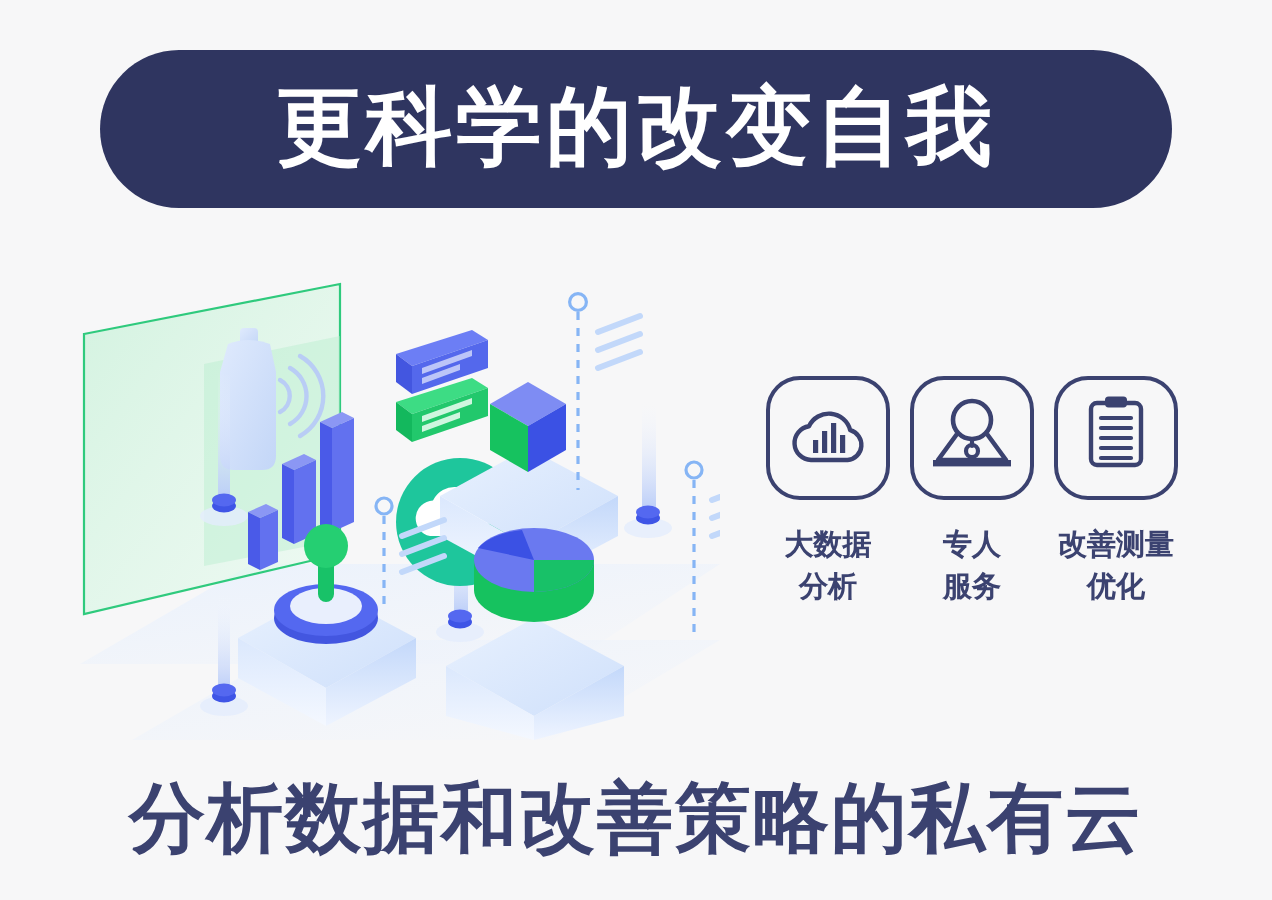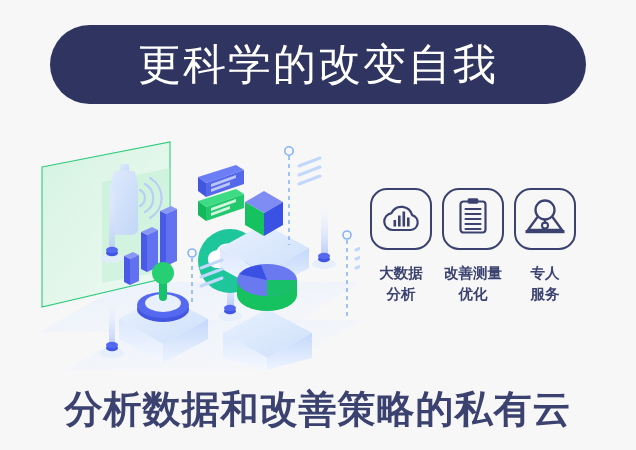--- a/index.html
+++ b/index.html
@@ -29,21 +29,21 @@
     height: 79px;
     background: #2f3560;
     border-radius: 40px;
     display: flex;
     align-items: center;
     justify-content: center;
   }
   .headline-text {
     color: #ffffff;
     font-size: 43px;
-    font-weight: normal;
+    font-weight: bold;
     letter-spacing: 2px;
     line-height: 1;
     white-space: nowrap;
     text-align: center;
   }
 
   
   .tagline {
     position: absolute;
     left: 0;
@@ -57,21 +57,21 @@
     white-space: nowrap;
   }
 
   
   .features {
     position: absolute;
     left: 352px;
     top: 188px;
     width: 242px;
     display: flex;
-    justify-content: center;
+    justify-content: flex-end;
   }
   .feature {
     width: 72px;
     display: flex;
     flex-direction: column;
     align-items: center;
   }
   .feature-badge {
     width: 62px;
     height: 62px;
@@ -301,20 +301,38 @@
               <rect x="17" y="15.5" width="2.6" height="11"></rect>
               <rect x="21.5" y="11.5" width="2.6" height="15"></rect>
               <rect x="26" y="17.5" width="2.6" height="9"></rect>
             </g>
           </svg>
         </span>
       </div>
       <div class="feature-label">
         <div>大数据</div>
         <div>分析</div>
+      </div>
+    </div>
+
+    <div class="feature">
+      <div class="feature-badge">
+        <span>
+          <svg width="42" height="38" viewBox="0 0 42 38" xmlns="http://www.w3.org/2000/svg">
+            <circle cx="21" cy="12" r="9.5" fill="none" stroke="#3b4270" stroke-width="2.3"></circle>
+            <path d="M13.5 19 L4 32 L38 32 L28.5 19" fill="none" stroke="#3b4270" stroke-width="2.3" stroke-linejoin="round"></path>
+            <path d="M21 21.5 L21 25" stroke="#3b4270" stroke-width="2.1" stroke-linecap="round"></path>
+            <circle cx="21" cy="27.5" r="3" fill="none" stroke="#3b4270" stroke-width="2.1"></circle>
+            <rect x="1.5" y="32" width="39" height="3.2" fill="#3b4270"></rect>
+          </svg>
+        </span>
+      </div>
+      <div class="feature-label">
+        <div>专人</div>
+        <div>服务</div>
       </div>
     </div>
 
     <div class="feature">
       <div class="feature-badge">
         <span>
           <svg width="34" height="40" viewBox="0 0 34 40" xmlns="http://www.w3.org/2000/svg">
             <rect x="4.5" y="4.5" width="25" height="31" rx="3" fill="none" stroke="#3b4270" stroke-width="2.2"></rect>
             <rect x="11.5" y="1.2" width="11" height="5.5" rx="1.8" fill="#3b4270"></rect>
             <g stroke="#3b4270" stroke-width="2.1" stroke-linecap="round">
@@ -326,35 +344,17 @@
             </g>
           </svg>
         </span>
       </div>
       <div class="feature-label">
         <div>改善测量</div>
         <div>优化</div>
       </div>
     </div>
 
-    <div class="feature">
-      <div class="feature-badge">
-        <span>
-          <svg width="42" height="38" viewBox="0 0 42 38" xmlns="http://www.w3.org/2000/svg">
-            <circle cx="21" cy="12" r="9.5" fill="none" stroke="#3b4270" stroke-width="2.3"></circle>
-            <path d="M13.5 19 L4 32 L38 32 L28.5 19" fill="none" stroke="#3b4270" stroke-width="2.3" stroke-linejoin="round"></path>
-            <path d="M21 21.5 L21 25" stroke="#3b4270" stroke-width="2.1" stroke-linecap="round"></path>
-            <circle cx="21" cy="27.5" r="3" fill="none" stroke="#3b4270" stroke-width="2.1"></circle>
-            <rect x="1.5" y="32" width="39" height="3.2" fill="#3b4270"></rect>
-          </svg>
-        </span>
-      </div>
-      <div class="feature-label">
-        <div>专人</div>
-        <div>服务</div>
-      </div>
-    </div>
-
   </div>
 
   <div class="tagline">分析数据和改善策略的私有云</div>
 
 </div>
 
 </body></html>

